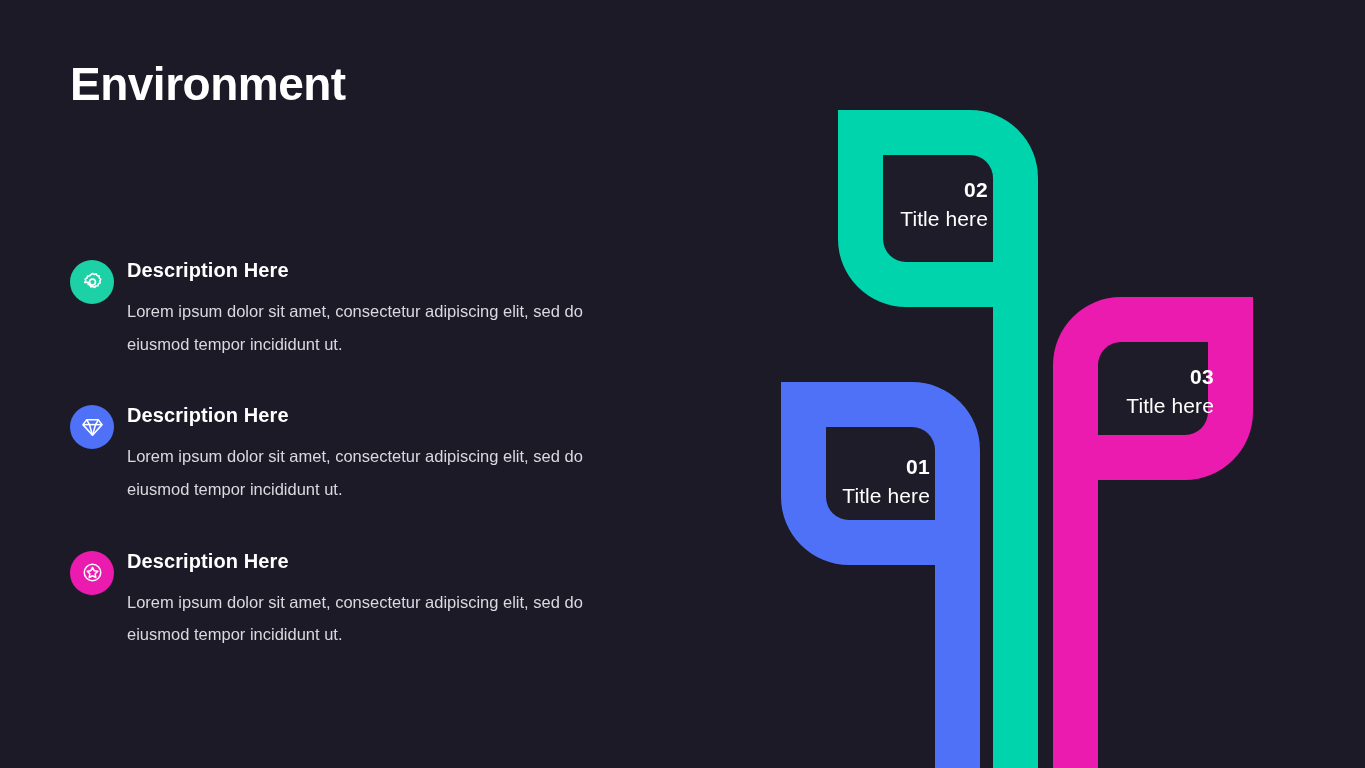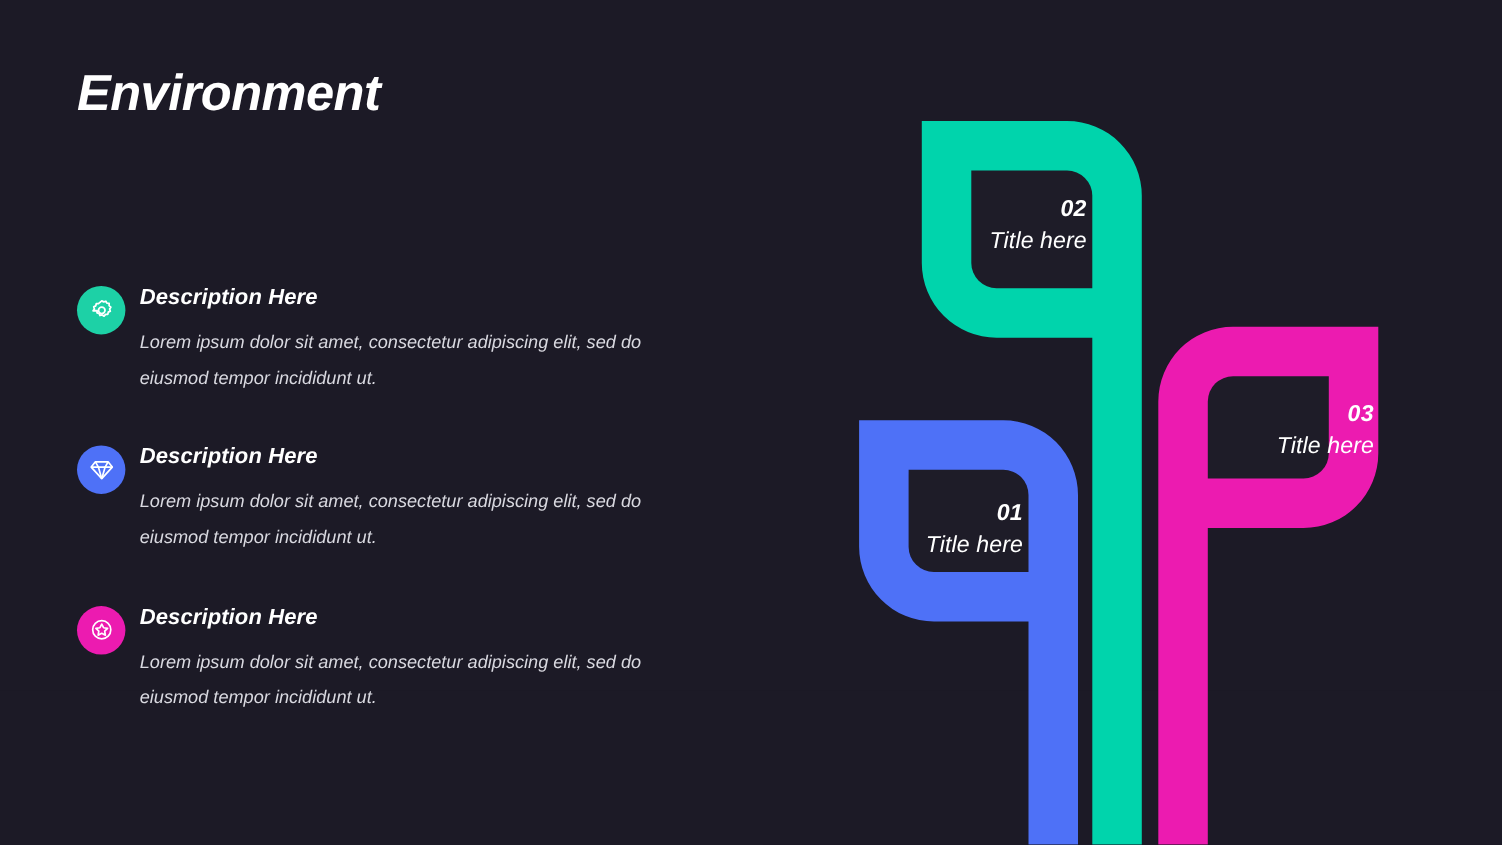--- a/index.html
+++ b/index.html
@@ -7,21 +7,20 @@
   html, body {
     width:1365px; height:768px;
     background:#1c1a26;
     overflow:hidden;
     font-family:"Liberation Sans", sans-serif;
   }
   .slide {
     position:relative;
     width:1365px; height:628px;
     background:#1c1a26;
-    font-style:italic;
   }
 
   
   .header { position:absolute; left:70px; top:60px; }
   .slide-title {
     font-size:46px;
     font-weight:bold;
     color:#ffffff;
     letter-spacing:-0.5px;
     line-height:1.05;
@@ -103,21 +102,21 @@
   .card-label {
     font-size:21px;
     font-weight:400;
     line-height:1.3;
     margin-top:3px;
     letter-spacing:0.1px;
   }
 
   #card-text-01 { left:838px; top:178px; width:150px; }
   #card-text-02 { left:780px; top:455px; width:150px; }
-  #card-text-03 { left:1099px; top:365px; width:150px; }
+  #card-text-03 { left:1064px; top:365px; width:150px; }
 </style>
 </head>
 <body>
 
 <div class="slide">
 
   <div class="header">
     <div class="slide-title">Environment</div>
   </div>
 

